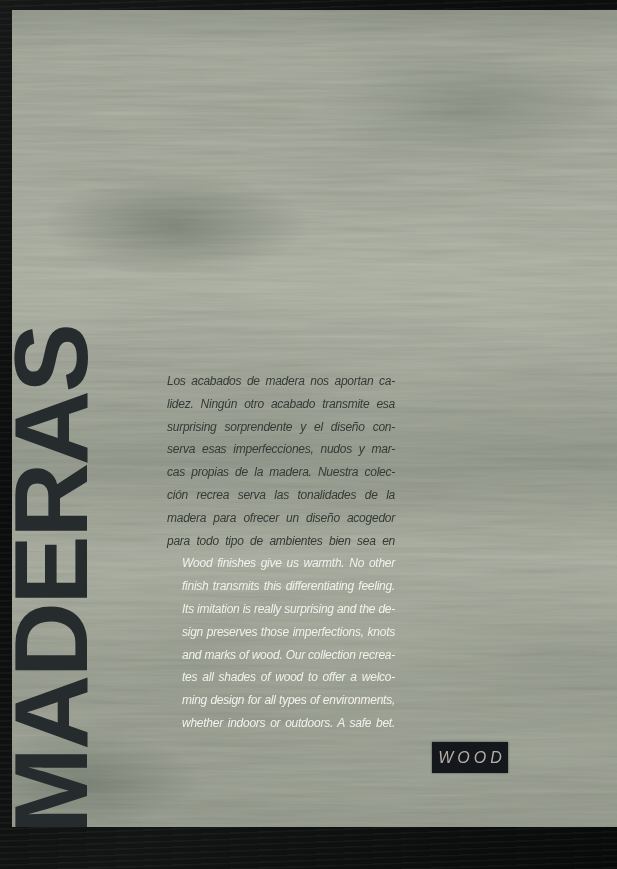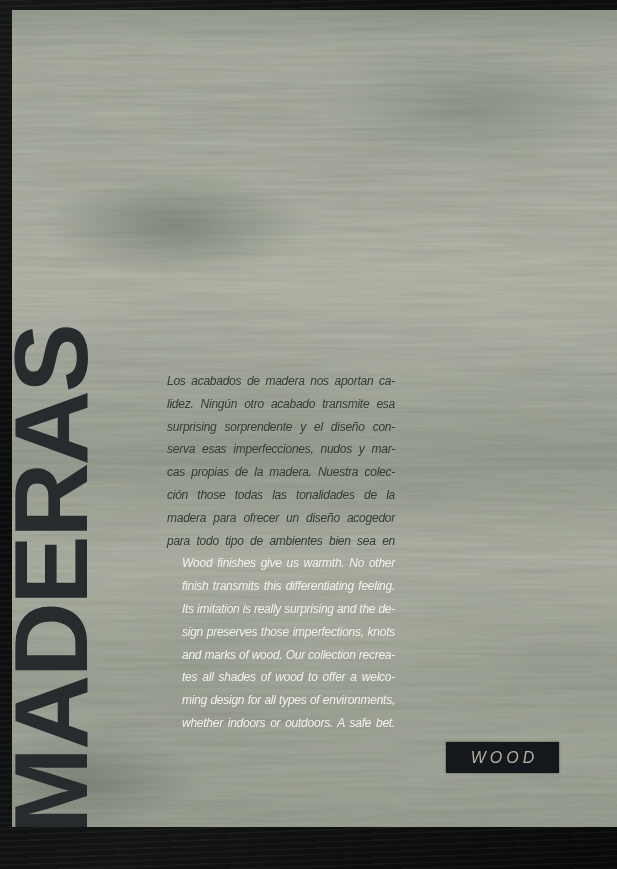--- a/index.html
+++ b/index.html
@@ -46,21 +46,21 @@
   .article { position: absolute; left: 167px; top: 370px; width: 228px; }
   .ln {
     white-space: nowrap; overflow: visible;
     text-align: justify; text-align-last: justify;
     font-size: 12px; height: 22.8px; line-height: 22.8px; letter-spacing: -0.25px; font-style: italic;
   }
   .es { color: #343a35; }
   .en { color: #f2f2ec; font-style: italic; margin-left: 15px; }
   
   .wood-badge {
-    position: absolute; left: 446px; top: 742px; width: 113px; height: 31px;
+    position: absolute; left: 432px; top: 742px; width: 76px; height: 31px;
     background: #14171b; display: flex; align-items: center; justify-content: center;
     box-shadow: 0 0 2px rgba(0,0,0,0.5);
   }
   .wood-badge span {
     font-style: italic; font-size: 16px; letter-spacing: 4px; padding-left: 4px;
     color: #b5aea5;
   }
 </style>
 </head>
 <body>
@@ -92,21 +92,21 @@
   </div>
 
   <h1 class="maderas">MADERAS</h1>
 
   <div class="article">
     <div class="ln es">Los acabados de madera nos aportan ca-</div>
     <div class="ln es">lidez. Ningún otro acabado transmite esa</div>
     <div class="ln es">surprising sorprendente y el diseño con-</div>
     <div class="ln es">serva esas imperfecciones, nudos y mar-</div>
     <div class="ln es">cas propias de la madera. Nuestra colec-</div>
-    <div class="ln es">ción those todas las tonalidades de la</div>
+    <div class="ln es">ción recrea serva las tonalidades de la</div>
     <div class="ln es">madera para ofrecer un diseño acogedor</div>
     <div class="ln es">para todo tipo de ambientes bien sea en</div>
     <div class="ln en">Wood finishes give us warmth. No other</div>
     <div class="ln en">finish transmits this differentiating feeling.</div>
     <div class="ln en">Its imitation is really surprising and the de-</div>
     <div class="ln en">sign preserves those imperfections, knots</div>
     <div class="ln en">and marks of wood. Our collection recrea-</div>
     <div class="ln en">tes all shades of wood to offer a welco-</div>
     <div class="ln en">ming design for all types of environments,</div>
     <div class="ln en">whether indoors or outdoors. A safe bet.</div>

